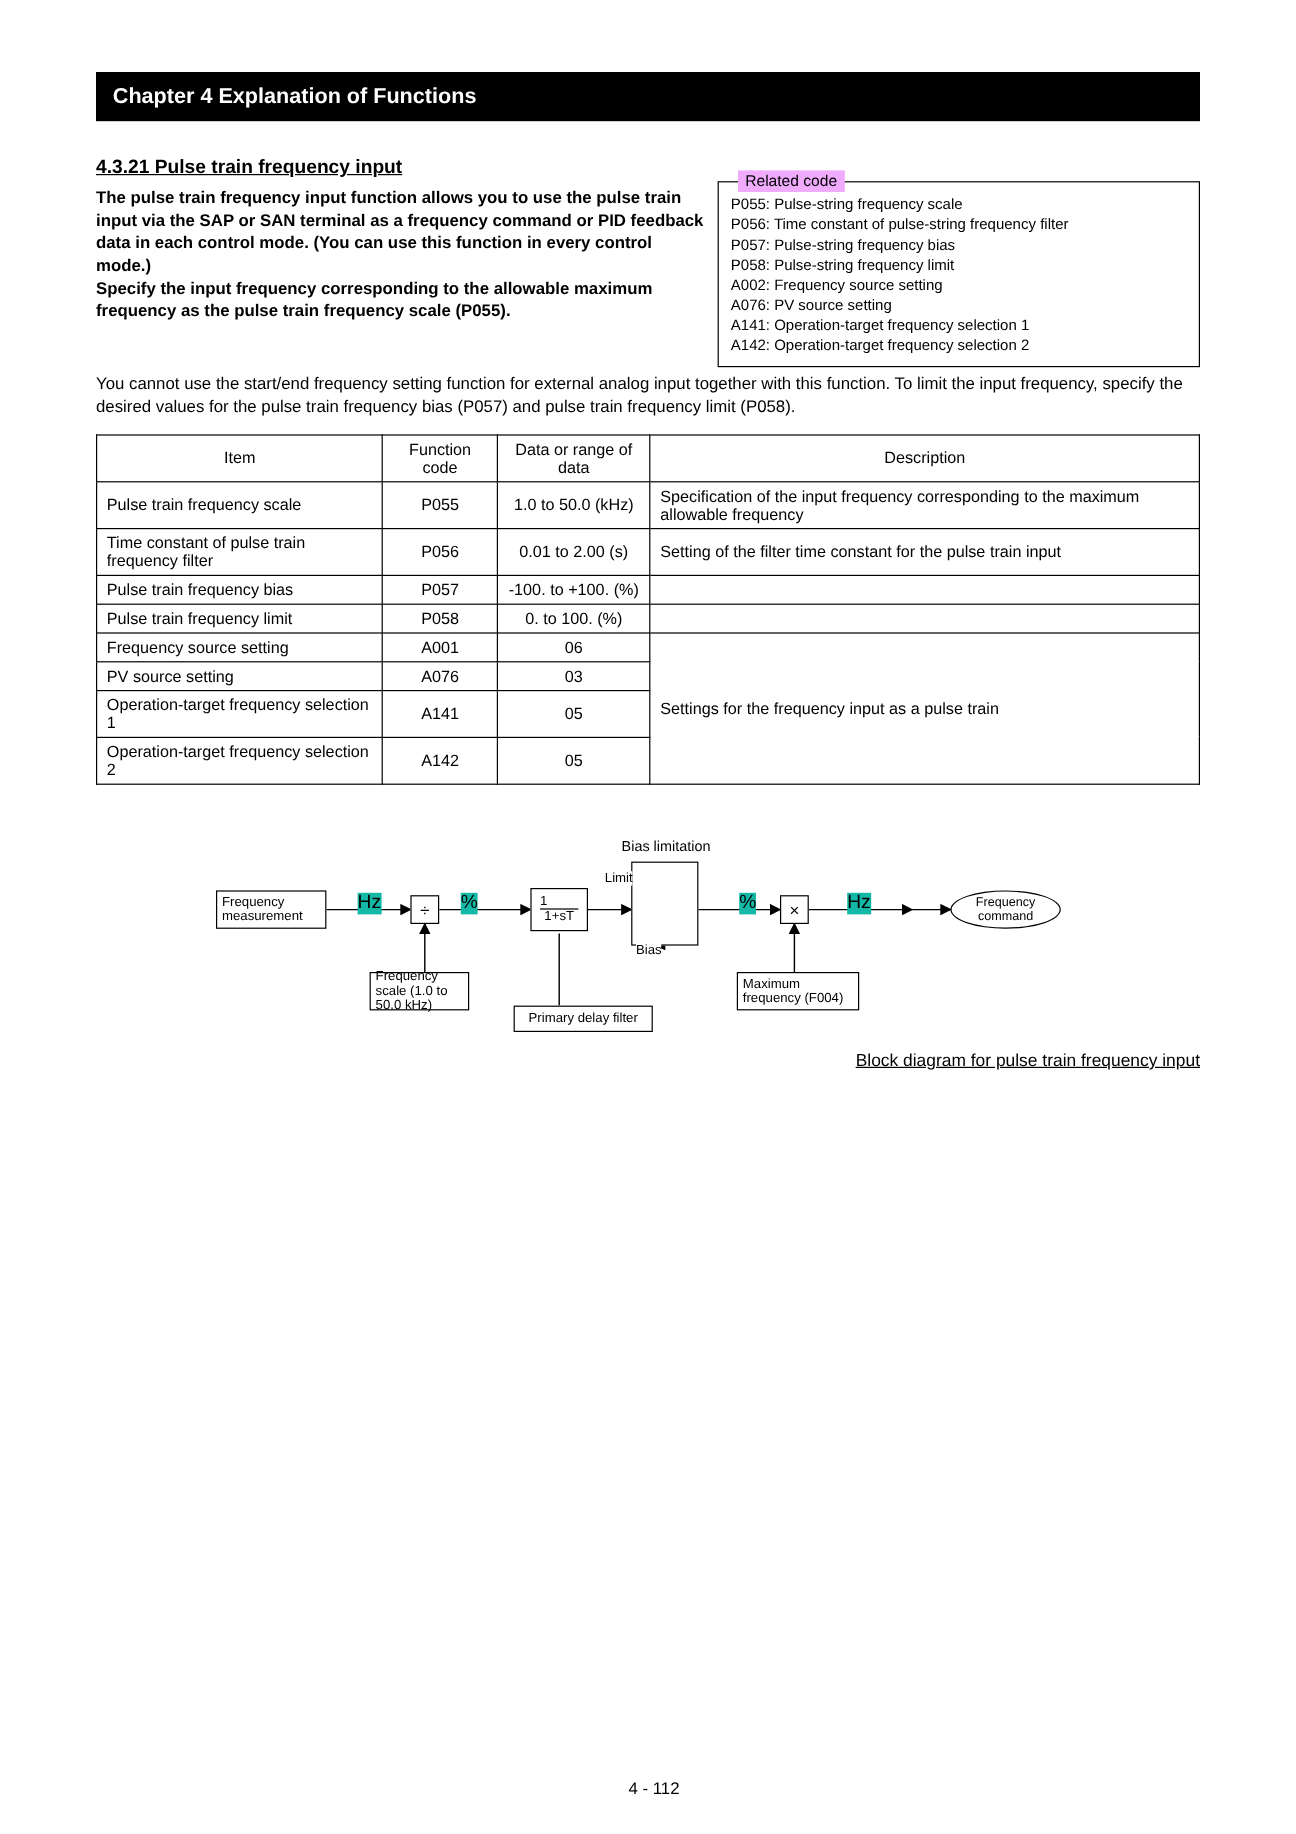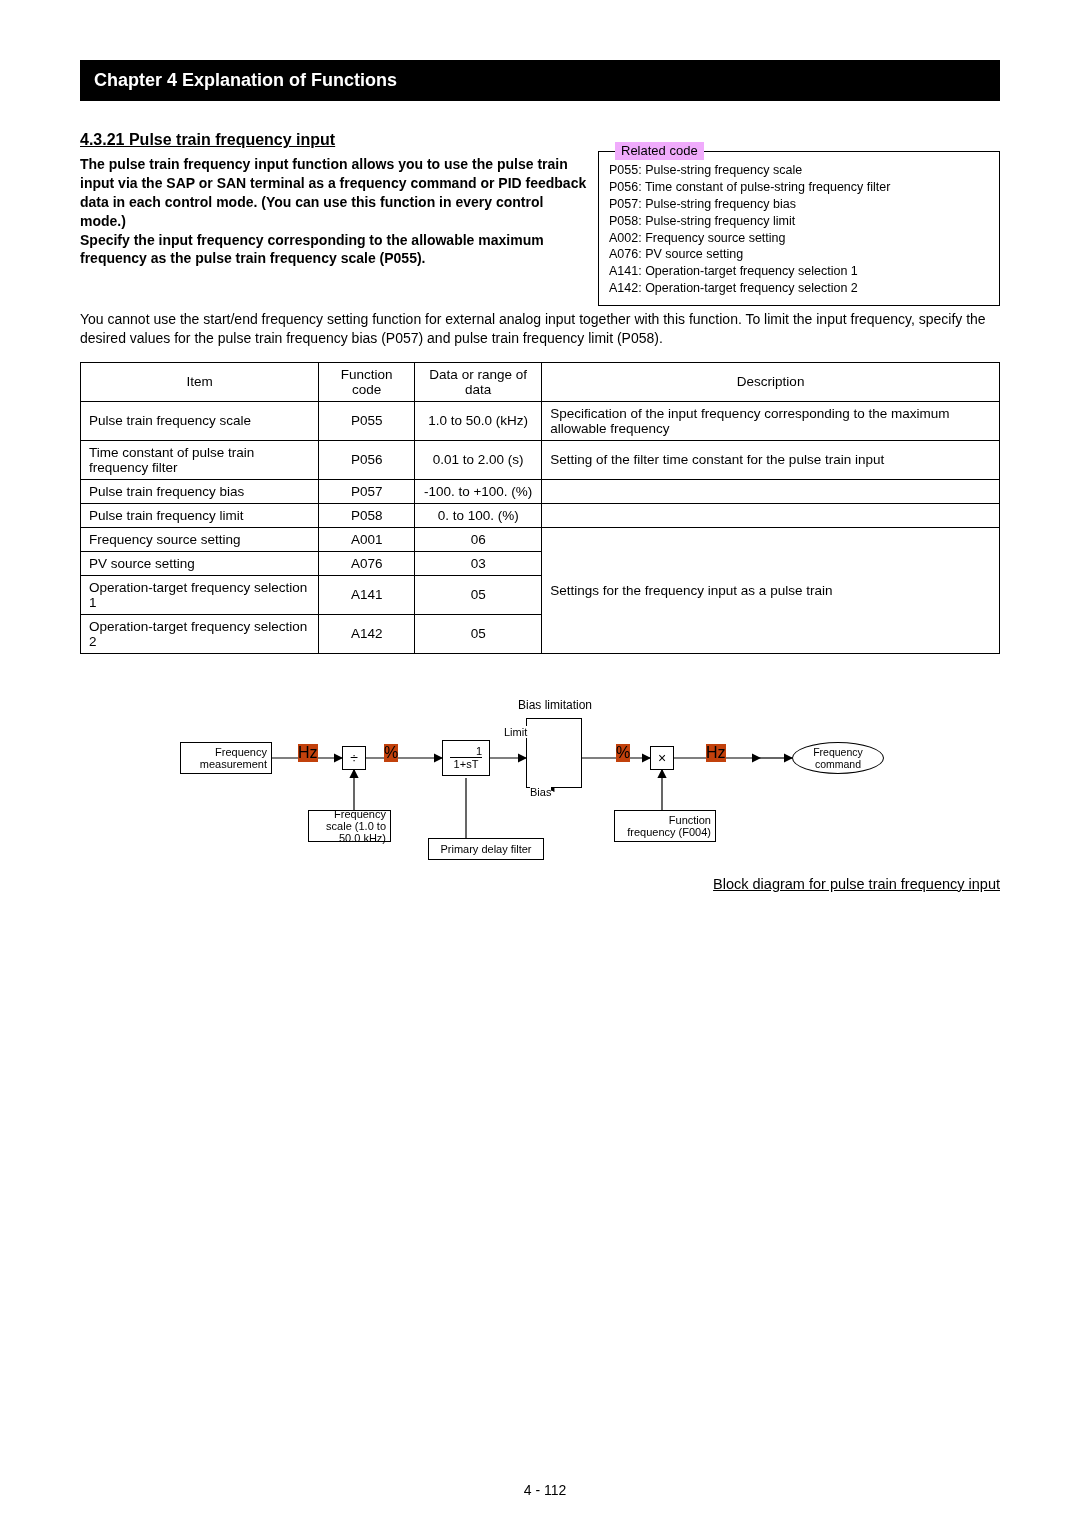--- a/index.html
+++ b/index.html
@@ -86,37 +86,37 @@
   .diagram {
     position: relative;
     width: 760px;
     height: 180px;
     margin: 0 auto;
   }
   .dbox {
     position: absolute;
     border: 1px solid #000;
     font-size: 11px;
-    text-align: right;
+    text-align: left;
     background: #fff;
     display: flex;
     align-items: center;
     justify-content: center;
     padding: 2px 4px;
     box-sizing: border-box;
   }
   .dlabel {
     position: absolute;
     font-size: 12px;
     background: #fff;
   }
   .dlabel-lg {
     position: absolute;
     font-size: 16px;
-    background: #c2410c;
+    background: #14b8a6;
   }
   .ellipse {
     position: absolute;
     border: 1px solid #000;
     border-radius: 50%;
     font-size: 10.5px;
     text-align: center;
     display: flex;
     align-items: center;
     justify-content: center;
@@ -289,21 +289,21 @@
       <div class="dbox" style="left:490px; top:58px; width:24px; height:24px; font-size:14px;">×</div>
 
       <div class="dlabel-lg" style="left:546px; top:56px;">Hz</div>
 
       <div class="ellipse" style="left:632px; top:54px; width:92px; height:32px;">Frequency command</div>
 
       <div class="dbox" style="left:148px; top:122px; width:83px; height:32px;">Frequency scale (1.0 to 50.0 kHz)</div>
 
       <div class="dbox" style="left:268px; top:150px; width:116px; height:22px;">Primary delay filter</div>
 
-      <div class="dbox" style="left:454px; top:122px; width:102px; height:32px;">Function frequency (F004)</div>
+      <div class="dbox" style="left:454px; top:122px; width:102px; height:32px;">Maximum frequency (F004)</div>
 
     </div>
     <div class="diagram-caption">Block diagram for pulse train frequency input</div>
   </div>
 
   <div class="page-num">4 - 112</div>
 
 </div>
 
 </body></html>

